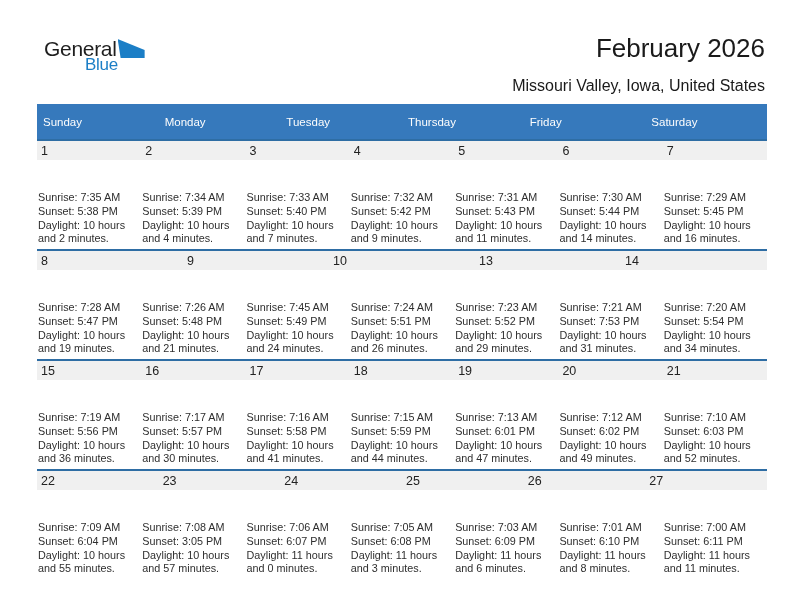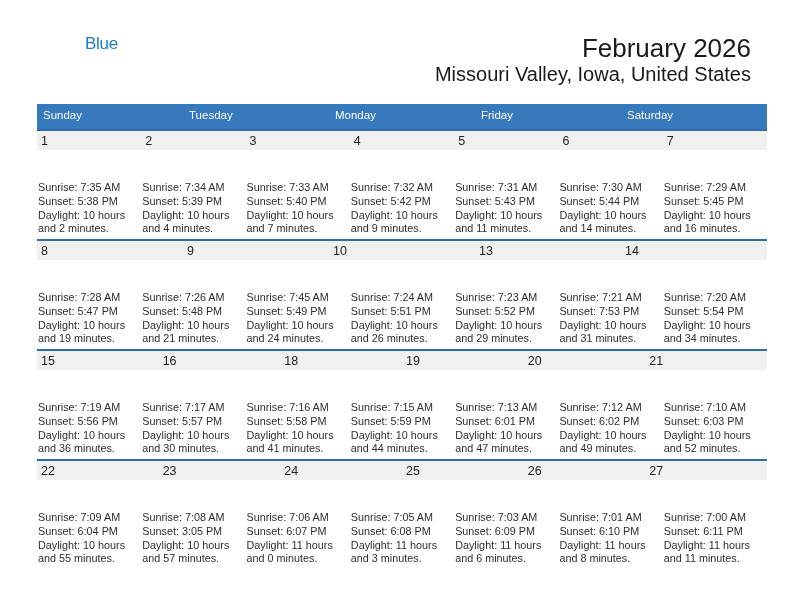--- a/index.html
+++ b/index.html
@@ -11,55 +11,60 @@
   .logo { position:absolute; left:44px; top:38px; width:120px; }
   .logo-row { display:flex; align-items:flex-start; }
   .logo-general { font-size:21px; letter-spacing:-0.3px; color:#1e1e1e; line-height:21px; }
   .logo-triangle {
     width:27px; height:19px; margin-left:1px; margin-top:1px;
     background:var(--logo-blue,#1b7ec6);
     clip-path:polygon(0 0, 100% 58%, 100% 100%, 11% 100%);
   }
   .logo-blue { display:block; font-size:17px; line-height:18px; margin-left:41px; margin-top:-3px;
     color:var(--logo-blue,#1b7ec6); letter-spacing:-0.3px; }
-  .titles { position:absolute; right:41px; top:33px; text-align:right; }
+  .titles { position:absolute; right:27px; top:33px; text-align:right; }
   .page-title { font-size:26px; color:#1a1a1a; line-height:30px; }
-  .page-subtitle { font-size:20px; color:#1a1a1a; margin-top:0; }
+  .page-subtitle { font-size:16px; color:#1a1a1a; margin-top:14px; }
 
   
   .calendar { position:absolute; left:37px; top:104px; width:730px; }
-  .weekday-header { display:flex; height:25px; background:var(--header-blue,#3679bc); }
+  .weekday-header { display:flex; height:35px; background:var(--header-blue,#3679bc);align-items:center; }
   .weekday { flex:1; color:#fdfdfd; font-size:11.5px; line-height:22px; padding-left:6px;
     overflow:hidden; white-space:nowrap; }
   .week { height:110px; box-sizing:border-box; border-top:2px solid var(--separator-blue,#2e6da4); }
   .day-band { display:flex; height:19px; background:var(--band-gray,#f0f0f0); }
   .daynum { flex:1; font-size:12.5px; line-height:20px; padding-left:4px; color:#222; }
   .cells { display:flex; margin-top:3px; }
   .cell { flex:1; padding-left:1px; overflow:visible;margin-top:28px; }
   .line { font-size:10.8px; line-height:13.8px; color:#2e2e2e; white-space:nowrap; }
 </style>
 </head>
 <body>
 
 <div class="page">
 
   <div class="logo">
+    <div class="logo-row">
+      <span class="logo-general">General</span>
+      <span class="logo-triangle"></span>
+    </div>
     <span class="logo-blue">Blue</span>
   </div>
 
   <div class="titles">
     <div class="page-title">February 2026</div>
     <div class="page-subtitle">Missouri Valley, Iowa, United States</div>
   </div>
 
   <div class="calendar">
     <div class="weekday-header" id="weekday-header">
         <div class="weekday">Sunday</div>
+        <div class="weekday">Monday</div>
         <div class="weekday">Tuesday</div>
-        <div class="weekday">Monday</div>
+        <div class="weekday">Thursday</div>
         <div class="weekday">Friday</div>
         <div class="weekday">Saturday</div>
       </div>
     <div id="weeks">
         <div class="week">
           <div class="day-band">
             <div class="daynum">1</div>
             <div class="daynum">2</div>
             <div class="daynum">3</div>
             <div class="daynum">4</div>
@@ -162,20 +167,21 @@
               <div class="line">Sunset: 5:54 PM</div>
               <div class="line">Daylight: 10 hours</div>
               <div class="line">and 34 minutes.</div>
             </div>
           </div>
         </div>
         <div class="week">
           <div class="day-band">
             <div class="daynum">15</div>
             <div class="daynum">16</div>
+            <div class="daynum">17</div>
             <div class="daynum">18</div>
             <div class="daynum">19</div>
             <div class="daynum">20</div>
             <div class="daynum">21</div>
           </div>
           <div class="cells">
             <div class="cell">
               <div class="line">Sunrise: 7:19 AM</div>
               <div class="line">Sunset: 5:56 PM</div>
               <div class="line">Daylight: 10 hours</div>

